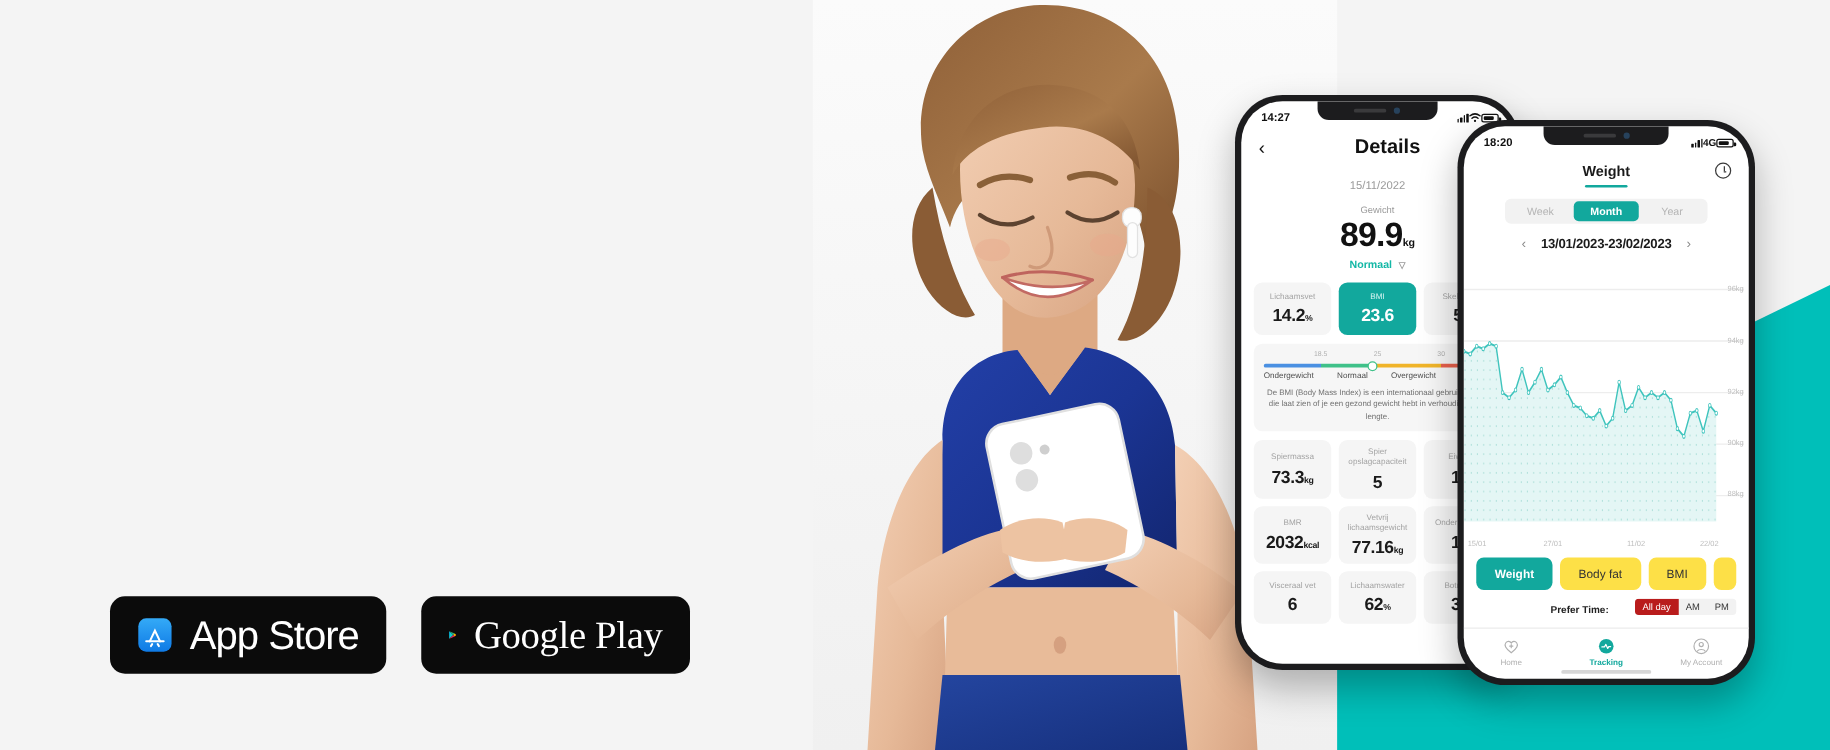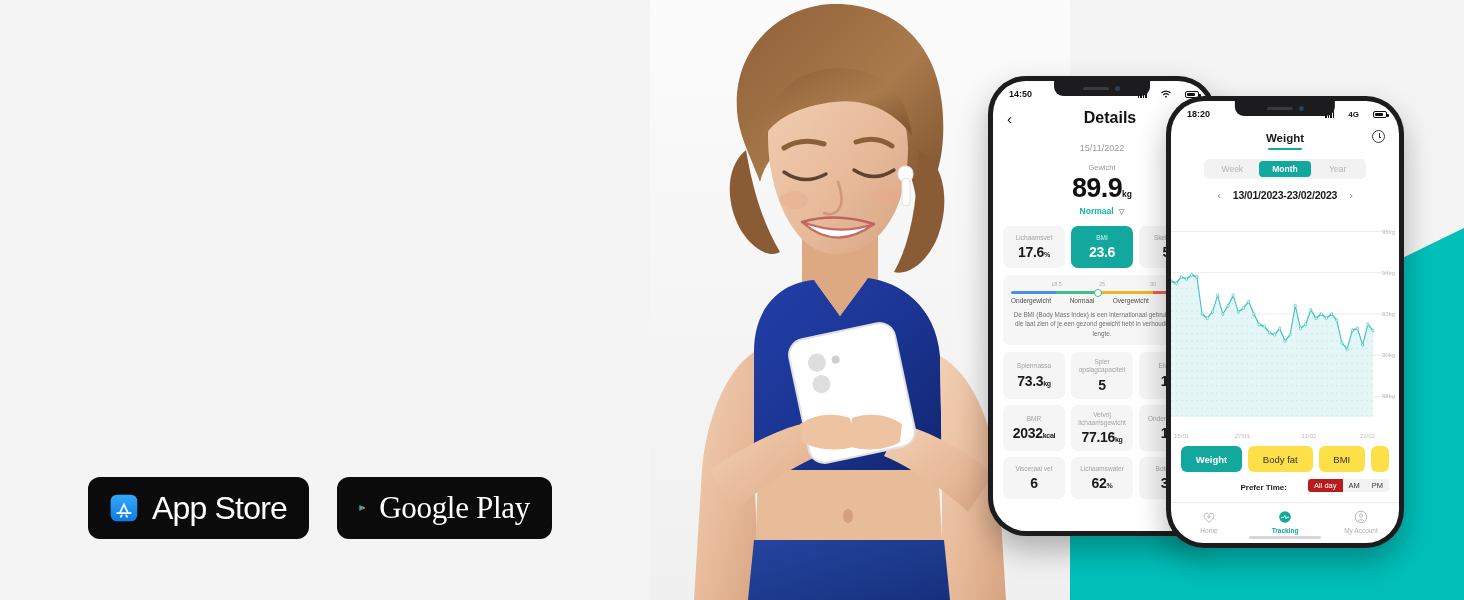--- a/index.html
+++ b/index.html
@@ -84,21 +84,21 @@
   .notch .speaker { width: 26px; height: 3px; border-radius: 2px; background:#3a3a3c; }
   .notch .cam { width: 5px; height: 5px; border-radius: 50%; background:#27425c; }
 
   .statusbar {
     position: absolute; top: 0; left: 0; right: 0; height: 22px;
     display: flex; align-items: center; justify-content: space-between;
     padding: 4px 12px 0 16px;
     font-size: 9px; font-weight: bold; color: #111;
     z-index: 8;
   }
-  .status-right { display:flex; align-items:center; gap:14px; }
+  .status-right { display:flex; align-items:center; gap:0; }
   .sig { display:flex; align-items:flex-end; gap:1px; height:7px; }
   .sig i { display:block; width:1.6px; background:#111; border-radius:.5px; }
   .sig i:nth-child(1){height:2.5px}
   .sig i:nth-child(2){height:4px}
   .sig i:nth-child(3){height:5.5px}
   .sig i:nth-child(4){height:7px}
   .batt { width:14px; height:7px; border:1px solid #111; border-radius:2px; position:relative; }
   .batt::after{content:"";position:absolute;right:-2.5px;top:2px;width:1.5px;height:3px;background:#111;border-radius:0 1px 1px 0;}
   .batt i{position:absolute;left:1px;top:1px;bottom:1px;width:70%;background:#111;border-radius:1px;}
   .net-label{font-size:8px;font-weight:bold;}
@@ -347,21 +347,21 @@
     </a>
   </div>
 
   <div class="phone" id="phone1">
     <div class="phone-inner">
       <div class="notch">
         <span class="speaker"></span>
           <span class="cam"></span>
       </div>
       <div class="statusbar">
-        <span>14:50</span>
+        <span>14:27</span>
         <span class="status-right">
           <span class="sig">
               <i></i>
               <i></i>
               <i></i>
               <i></i>
             </span>
           <svg width="10" height="8" viewBox="0 0 10 8">
             <path d="M1 2.6 Q5 -0.4 9 2.6" stroke="#111" stroke-width="1.2" fill="none" stroke-linecap="round"></path>
             <path d="M2.6 4.6 Q5 2.6 7.4 4.6" stroke="#111" stroke-width="1.2" fill="none" stroke-linecap="round"></path>
@@ -385,21 +385,21 @@
           <b>89.9</b><span>kg</span>
         </div>
         <div class="p1-normal">
           <span>Normaal</span>
           <span class="chev">▽</span>
         </div>
 
         <div class="p1-cards3">
           <div class="mcard">
             <span class="lbl">Lichaamsvet</span>
-            <span class="val"><span>17.6</span><u>%</u></span>
+            <span class="val"><span>14.2</span><u>%</u></span>
           </div>
           <div class="mcard accent">
             <span class="lbl">BMI</span>
             <span class="val"><span>23.6</span></span>
           </div>
           <div class="mcard">
             <span class="lbl">Skeletspier</span>
             <span class="val"><span>55</span></span>
           </div>
         </div>

